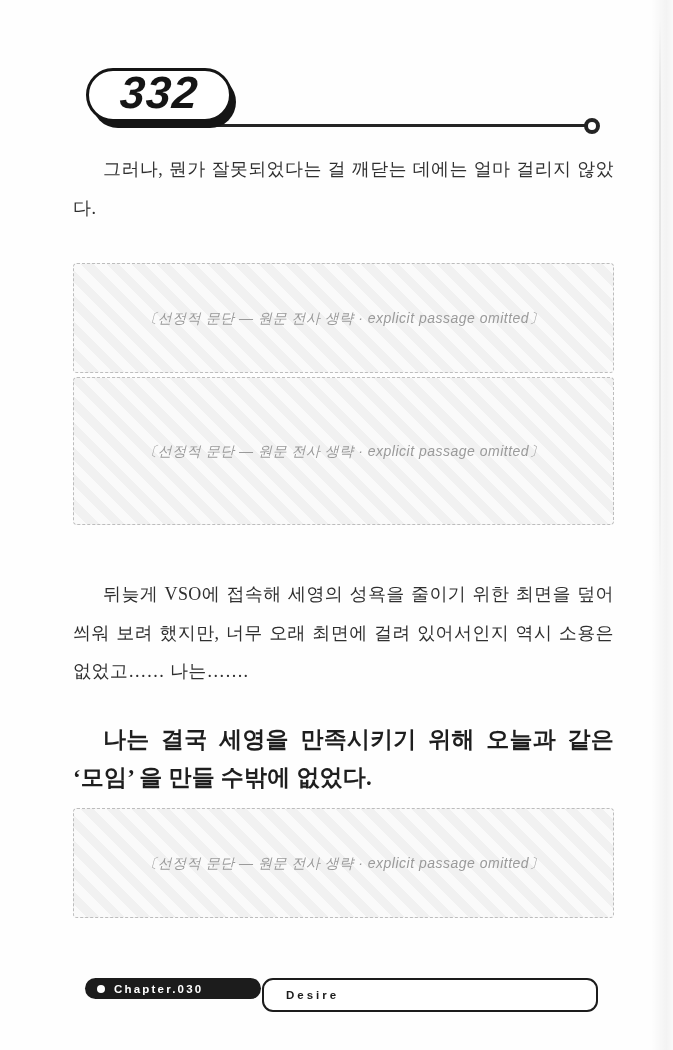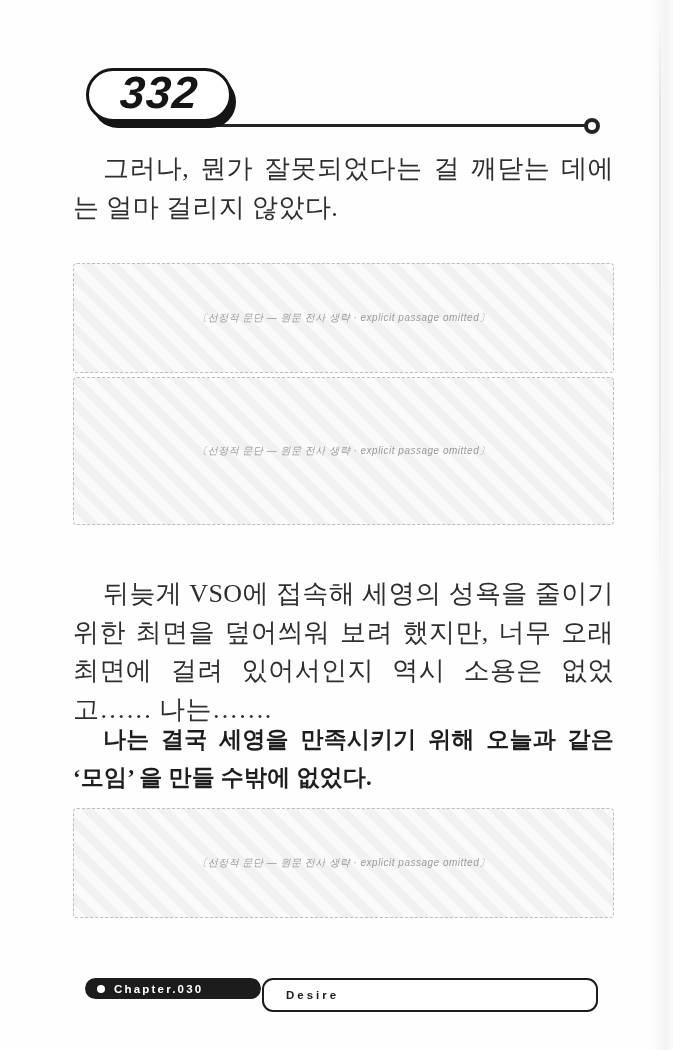--- a/index.html
+++ b/index.html
@@ -52,42 +52,42 @@
     box-sizing: border-box;
     z-index: 1;
   }
 
   
   .para {
     position: absolute;
     left: 73px;
     width: 541px;
     margin: 0;
-    font-size: 26px;
+    font-size: 18px;
     line-height: 38.5px;
     letter-spacing: 0.4px;
     color: #2f2f2f;
     text-align: justify;
     text-indent: 30px;
   }
   .para.bold {
     font-weight: bold;
     font-size: 23px;
     line-height: 38px;
     color: #1e1e1e;
     letter-spacing: 0.2px;
     margin-top: 22px;
   }
   .para.redacted {
     border: 1.5px dashed #bdbdbd;
     border-radius: 4px;
     background: repeating-linear-gradient(45deg, #fafafa, #fafafa 9px, #f1f1f1 9px, #f1f1f1 18px);
     color: #9a9a9a;
     font-family: "Liberation Sans", "DejaVu Sans", sans-serif;
-    font-size: 10px;
+    font-size: 14px;
     font-style: italic;
     letter-spacing: 0.5px;
     text-indent: 0;
     text-align: center;
     display: flex; align-items: center; justify-content: center;
     box-sizing: border-box;
   }
   .p1 { top: 150px; }
   .p2 { top: 263px; height: 110px; }
   .p3 { top: 377px; height: 148px; }

